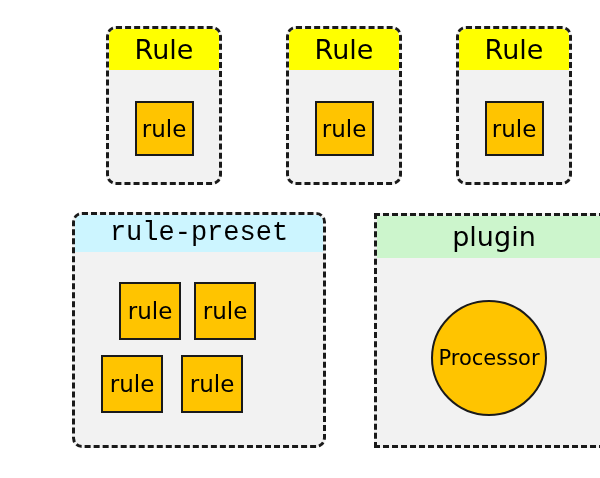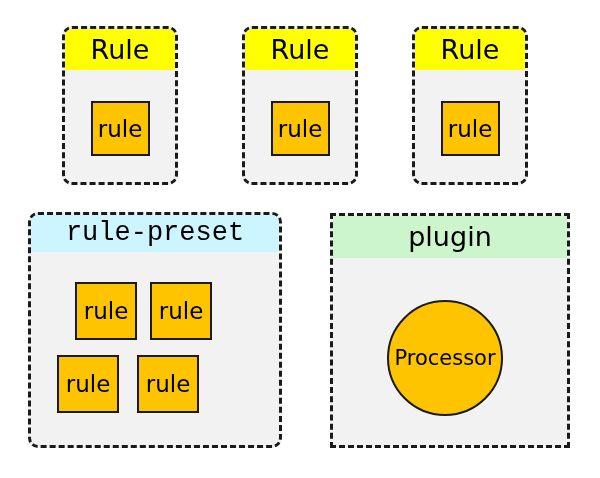--- a/index.html
+++ b/index.html
@@ -11,20 +11,21 @@
     font-family: "DejaVu Sans", "Liberation Sans", sans-serif;
     color: #000;
     overflow: hidden;
   }
   .box {
     position: absolute;
     box-sizing: border-box;
     border: 3px dashed var(--border, #1a1a1a);
     background: var(--box-bg, #f2f2f2);
     overflow: hidden;
+    margin-left: 44px;
   }
   .rounded { border-radius: 10px; }
   .box-header {
     text-align: center;
     font-size: 27px;
     white-space: nowrap;
     overflow: hidden;
   }
   .rule-box .box-header {
     height: 41px; line-height: 41px;

